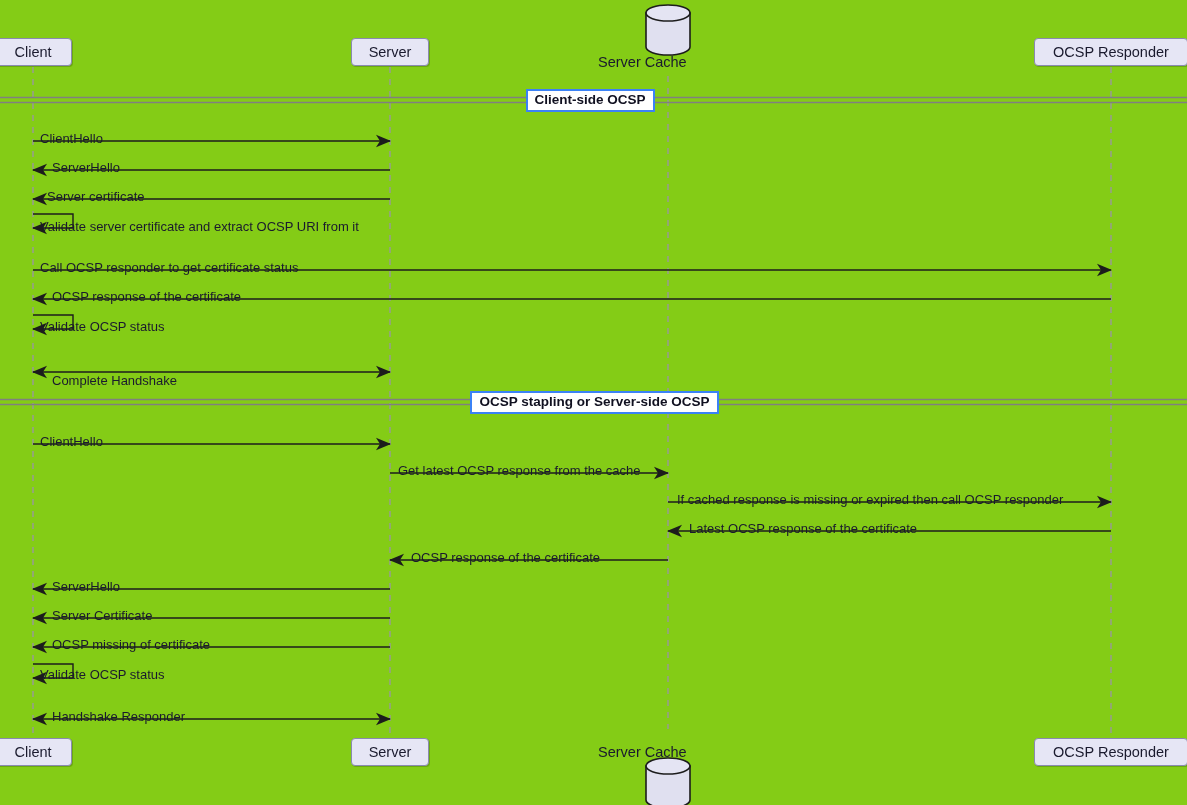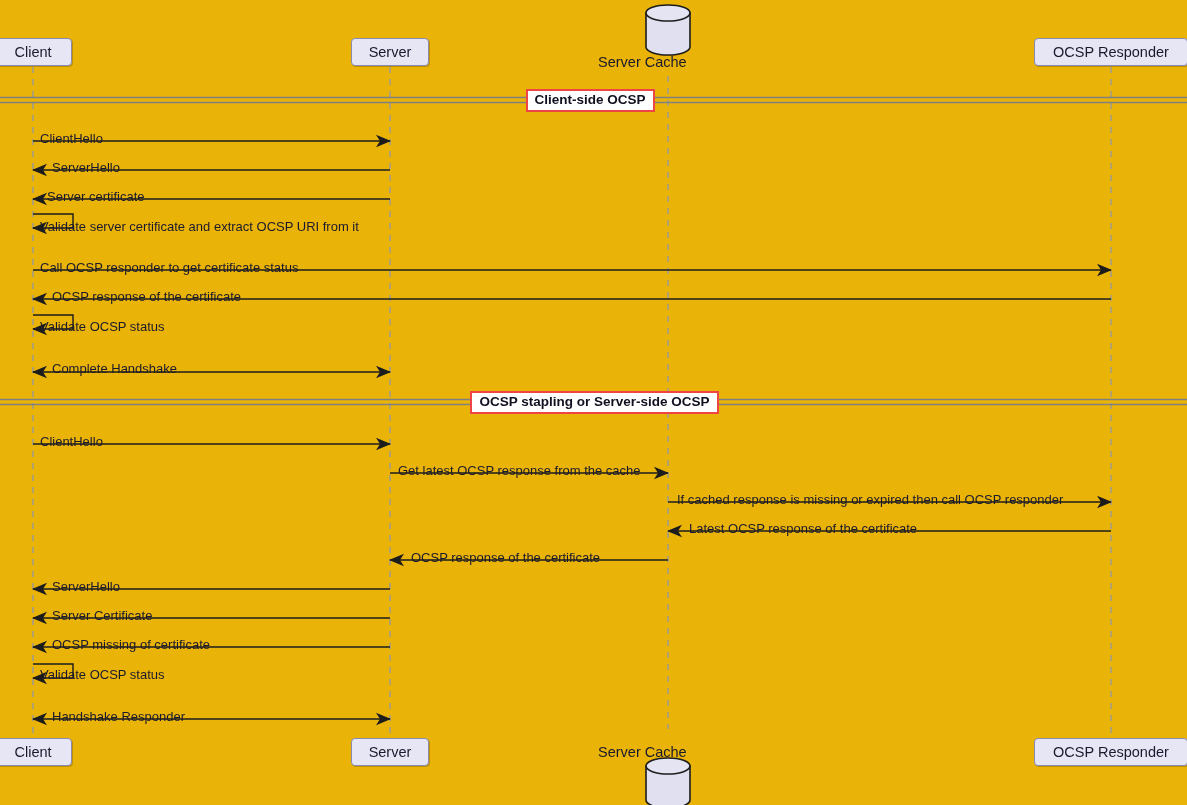--- a/index.html
+++ b/index.html
@@ -8,21 +8,21 @@
     background: #ffffff;
   }
   body {
     font-family: "Liberation Sans", sans-serif;
     -webkit-font-smoothing: antialiased;
   }
   #diagram-root {
     position: relative;
     width: 1187px;
     height: 805px;
-    background: #eab308;
+    background: #84cc16;
     overflow: hidden;
   }
   svg.layer {
     position: absolute;
     top: 0;
     left: 0;
     width: 1187px;
     height: 805px;
     overflow: visible;
   }
@@ -48,21 +48,21 @@
     color: #1a1a2e;
     font-size: 14.5px;
     line-height: 1;
     white-space: nowrap;
   }
   
   .divider-label {
     position: absolute;
     box-sizing: border-box;
     background: #ffffff;
-    border: 2px solid #ef4444;
+    border: 2px solid #3b82f6;
     color: #101020;
     font-size: 13.5px;
     font-weight: bold;
     line-height: 1;
     display: flex;
     align-items: center;
     justify-content: center;
     white-space: nowrap;
     padding: 0 10px;
   }
@@ -168,21 +168,21 @@
       </div>
     </div>
   <div id="msglabels-layer">
       <div class="msg-label" style="left: 40px; top: 132px;">ClientHello</div>
       <div class="msg-label" style="left: 52px; top: 161px;">ServerHello</div>
       <div class="msg-label" style="left: 47px; top: 190px;">Server certificate</div>
       <div class="msg-label" style="left: 40px; top: 220px;">Validate server certificate and extract OCSP URI from it</div>
       <div class="msg-label" style="left: 40px; top: 261px;">Call OCSP responder to get certificate status</div>
       <div class="msg-label" style="left: 52px; top: 290px;">OCSP response of the certificate</div>
       <div class="msg-label" style="left: 40px; top: 320px;">Validate OCSP status</div>
-      <div class="msg-label" style="left: 52px; top: 362px; text-align: right;">Complete Handshake</div>
+      <div class="msg-label" style="left: 52px; top: 374px; text-align: right;">Complete Handshake</div>
       <div class="msg-label" style="left: 40px; top: 435px;">ClientHello</div>
       <div class="msg-label" style="left: 398px; top: 464px;">Get latest OCSP response from the cache</div>
       <div class="msg-label" style="left: 677px; top: 493px;">If cached response is missing or expired then call OCSP responder</div>
       <div class="msg-label" style="left: 689px; top: 522px;">Latest OCSP response of the certificate</div>
       <div class="msg-label" style="left: 411px; top: 551px;">OCSP response of the certificate</div>
       <div class="msg-label" style="left: 52px; top: 580px;">ServerHello</div>
       <div class="msg-label" style="left: 52px; top: 609px;">Server Certificate</div>
       <div class="msg-label" style="left: 52px; top: 638px;">OCSP missing of certificate</div>
       <div class="msg-label" style="left: 40px; top: 668px;">Validate OCSP status</div>
       <div class="msg-label" style="left: 52px; top: 710px;">Handshake Responder</div>

